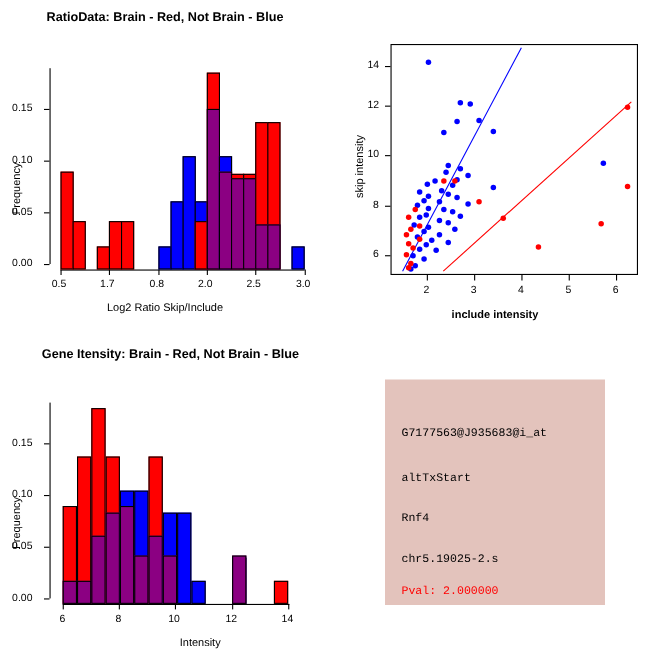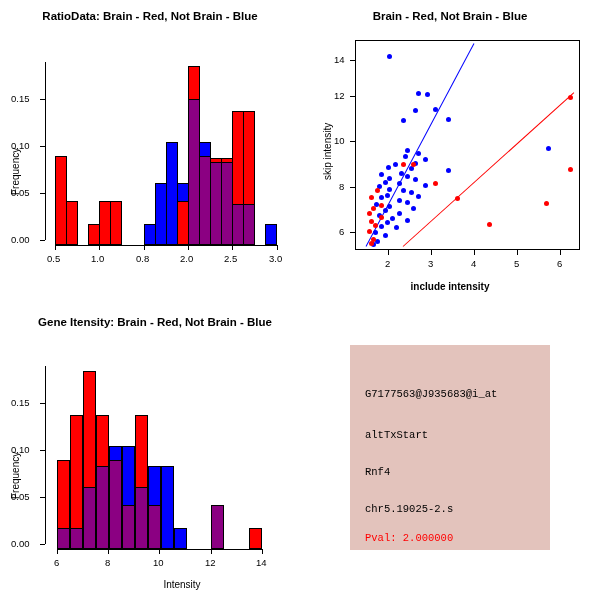--- a/index.html
+++ b/index.html
@@ -118,25 +118,26 @@
   <div class="vlabel" style="left:10px; top:195px;">Frequency</div>
 
   <div class="axis-line" style="left:55px; top:245px; width:222px; height:1px;"></div>
   <div class="tick" style="left:55px; top:245px; width:1px; height:5px;"></div>
   <div class="tick" style="left:99px; top:245px; width:1px; height:5px;"></div>
   <div class="tick" style="left:144px; top:245px; width:1px; height:5px;"></div>
   <div class="tick" style="left:188px; top:245px; width:1px; height:5px;"></div>
   <div class="tick" style="left:232px; top:245px; width:1px; height:5px;"></div>
   <div class="tick" style="left:277px; top:245px; width:1px; height:5px;"></div>
   <div class="tick-label" style="left:47px; top:253px;">0.5</div>
-  <div class="tick-label" style="left:91px; top:253px;">1.0</div>
+  <div class="tick-label" style="left:91px; top:253px;">1.7</div>
   <div class="tick-label" style="left:136px; top:253px;">0.8</div>
   <div class="tick-label" style="left:180px; top:253px;">2.0</div>
   <div class="tick-label" style="left:224px; top:253px;">2.5</div>
   <div class="tick-label" style="left:269px; top:253px;">3.0</div>
+  <div class="axis-label" style="position:absolute; left:0; top:275px; width:300px;">Log2 Ratio Skip/Include</div>
 
   <div class="bar bar-red" style="left:55px; top:156px; width:12px; height:89px;"></div>
   <div class="bar bar-red" style="left:66px; top:201px; width:12px; height:44px;"></div>
   <div class="bar bar-red" style="left:88px; top:224px; width:12px; height:21px;"></div>
   <div class="bar bar-red" style="left:99px; top:201px; width:12px; height:44px;"></div>
   <div class="bar bar-red" style="left:110px; top:201px; width:12px; height:44px;"></div>
 
   <div class="bar bar-blue" style="left:144px; top:224px; width:12px; height:21px;"></div>
   <div class="bar bar-blue" style="left:155px; top:183px; width:12px; height:62px;"></div>
   <div class="bar bar-blue" style="left:166px; top:142px; width:12px; height:103px;"></div>
@@ -159,21 +160,20 @@
   <div class="bar bar-red" style="left:232px; top:111px; width:12px; height:134px;"></div>
   <div class="bar bar-blend" style="left:232px; top:204px; width:12px; height:41px;"></div>
   <div class="bar bar-red" style="left:243px; top:111px; width:12px; height:134px;"></div>
   <div class="bar bar-blend" style="left:243px; top:204px; width:12px; height:41px;"></div>
 
   <div class="bar bar-blue" style="left:265px; top:224px; width:12px; height:21px;"></div>
 </div>
 
 <div class="panel" style="left:300px; top:0; width:300px; height:300px;">
 
-  <div class="panel-title" style="position:absolute; left:0; top:10px; width:300px;">Brain - Red, Not Brain - Blue</div>
 
   <div class="plotbox" style="left:55px; top:40px; width:225px; height:210px; overflow:hidden;">
 
     <div class="diag" style="left:10px; top:205px; width:230px; border-top-color:#0000FF; transform:rotate(-62deg);"></div>
     <div class="diag" style="left:47px; top:205px; width:230px; border-top-color:#FF0000; transform:rotate(-42deg);"></div>
 
     <div class="pt pt-blue" style="left:31px; top:13px;"></div>
     <div class="pt pt-blue" style="left:60px; top:50px;"></div>
     <div class="pt pt-blue" style="left:69px; top:51px;"></div>
     <div class="pt pt-blue" style="left:77px; top:66px;"></div>

